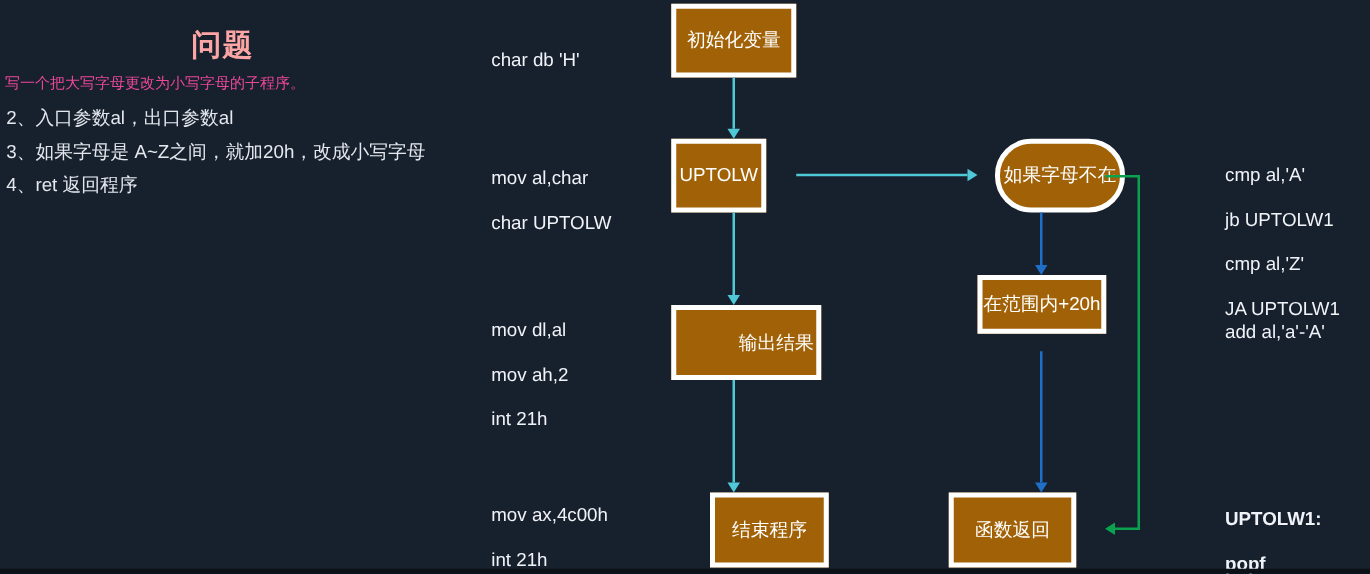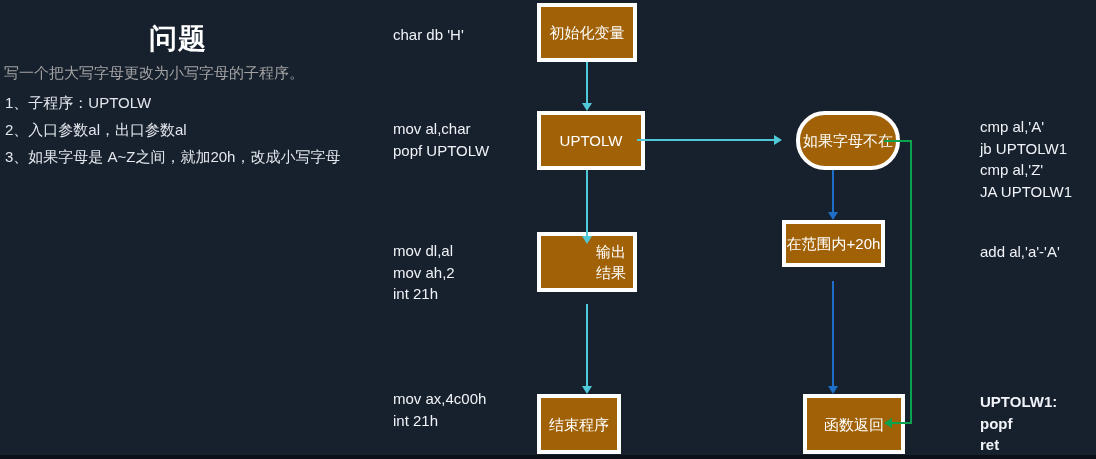--- a/index.html
+++ b/index.html
@@ -10,65 +10,65 @@
     height: 459px;
     background: #17202d;
     font-family: "Liberation Sans", "DejaVu Sans", sans-serif;
     color: #e9edf2;
     overflow: hidden;
   }
   
   .left-panel { position: absolute; left: 0; top: 0; width: 356px; }
   .panel-heading {
     text-align: center;
-    font-size: 28px;
+    font-size: 24px;
     font-weight: bold;
-    color: #ffffff;
+    color: #fca5a5;
     letter-spacing: 1px;
   }
   .heading-problem { margin-top: 20px; }
   .heading-approach { margin-top: 40px; }
   .problem-body {
-    font-size: 15px;
-    color: #a3a3a3;
+    font-size: 12px;
+    color: #ec4899;
     padding-left: 4px;
     margin-top: 6px;
     white-space: nowrap;
   }
   .approach-list { margin-top: 6px; padding-left: 5px; }
   .approach-list .item {
     font-size: 15px;
     line-height: 27px;
     color: #e4e8ee;
     white-space: nowrap;
   }
   
   .code-block { position: absolute; font-size: 15px; color: #f0f3f7; }
-  .code-block .code-line { line-height: 21.5px; white-space: nowrap; }
+  .code-block .code-line { line-height: 21.5px; white-space: nowrap; margin-top: 14px; }
   
   .node {
     position: absolute;
     background: #a16207;
     border: 4px solid #ffffff;
     color: #ffffff;
     display: flex;
     flex-direction: column;
     align-items: center;
     justify-content: center;
     text-align: center;
     font-size: 15px;
     line-height: 21px;
   }
   .node-init    { left: 537px; top: 3px;   width: 100px; height: 59px; }
-  .node-uptolw  { left: 537px; top: 111px; width: 108px; height: 59px; }
-  .node-output  { left: 537px; top: 232px; width: 100px; height: 60px; padding-left: 48px; }
-  .node-end     { left: 537px; top: 394px; width: 84px; height: 60px; }
+  .node-uptolw  { left: 537px; top: 111px; width: 76px; height: 59px; }
+  .node-output  { left: 537px; top: 244px; width: 120px; height: 60px; padding-left: 48px; }
+  .node-end     { left: 568px; top: 394px; width: 95px; height: 60px; }
   .node-check   { left: 796px; top: 111px; width: 104px; height: 59px; border-radius: 29px; }
   .node-add20h  { left: 782px; top: 220px; width: 103px; height: 47px; }
-  .node-return  { left: 803px; top: 394px; width: 102px; height: 60px; }
+  .node-return  { left: 759px; top: 394px; width: 102px; height: 60px; }
   
   .connectors { position: absolute; left: 0; top: 0; width: 1096px; height: 459px; pointer-events: none; }
   .stroke-cyan  { stroke: #4fc8d8; stroke-width: 2; }
   .fill-cyan    { fill: #4fc8d8; }
   .stroke-blue  { stroke: #1f6fc8; stroke-width: 2; }
   .fill-blue    { fill: #1f6fc8; }
   .stroke-green { stroke: #0aa24f; stroke-width: 2; fill: none; }
   .fill-green   { fill: #0aa24f; }
   
   .bottom-bar {
@@ -79,32 +79,32 @@
 </style>
 </head>
 <body>
 
 <div class="canvas">
 
   <section class="left-panel">
     <div class="panel-heading heading-problem">问题</div>
     <div class="problem-body">写一个把大写字母更改为小写字母的子程序。</div>
     <div class="approach-list">
-      <div class="item">1、子程序：UPTOLW</div>
       <div class="item">2、入口参数al，出口参数al</div>
       <div class="item">3、如果字母是 A~Z之间，就加20h，改成小写字母</div>
+      <div class="item">4、ret 返回程序</div>
     </div>
   </section>
 
   <div class="code-block" style="left:393px; top:24px;">
     <div class="code-line">char db 'H'</div>
   </div>
   <div class="code-block" style="left:393px; top:118px;">
     <div class="code-line">mov al,char</div>
-    <div class="code-line">popf UPTOLW</div>
+    <div class="code-line">char UPTOLW</div>
   </div>
   <div class="code-block" style="left:393px; top:240px;">
     <div class="code-line">mov dl,al</div>
     <div class="code-line">mov ah,2</div>
     <div class="code-line">int 21h</div>
   </div>
   <div class="code-block" style="left:393px; top:388px;">
     <div class="code-line">mov ax,4c00h</div>
     <div class="code-line">int 21h</div>
   </div>

